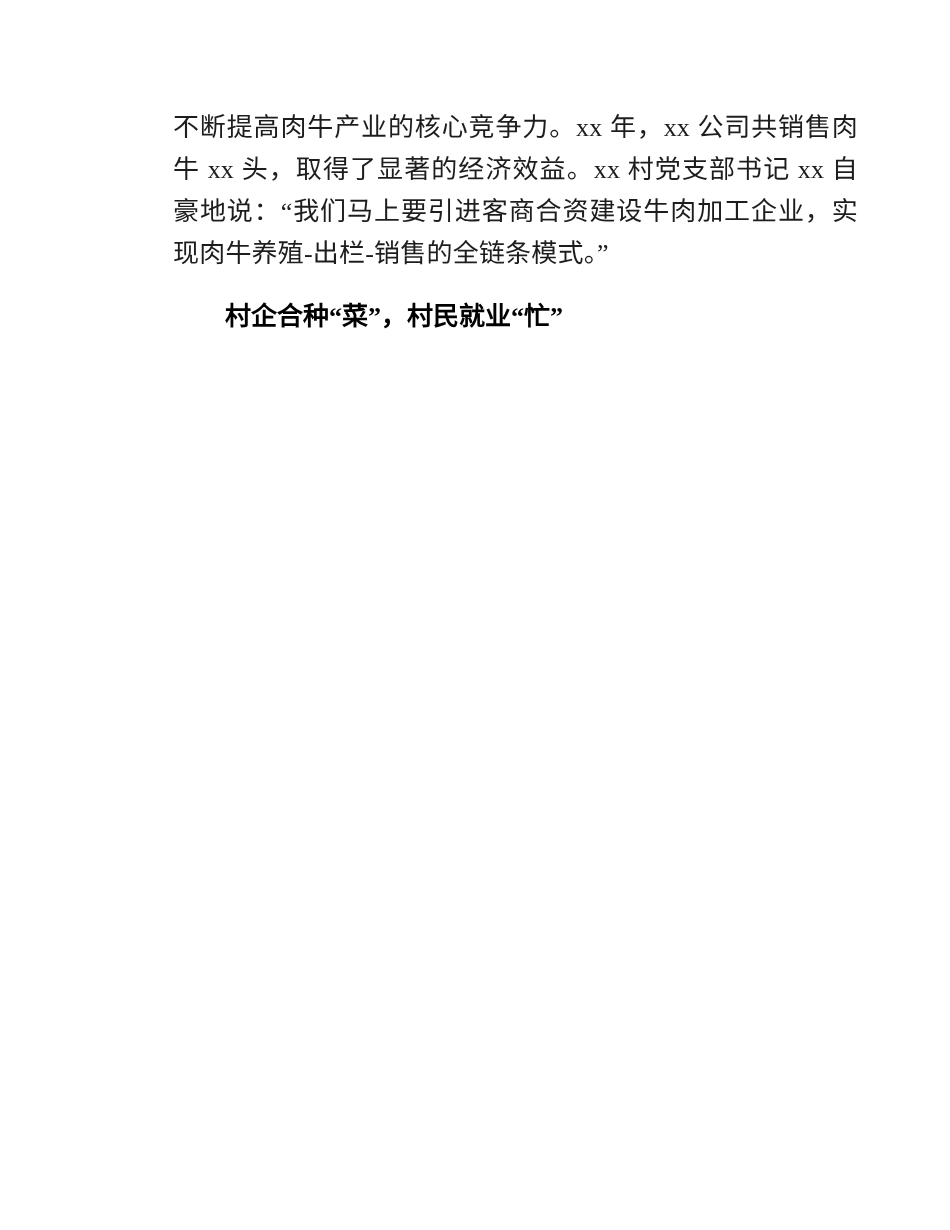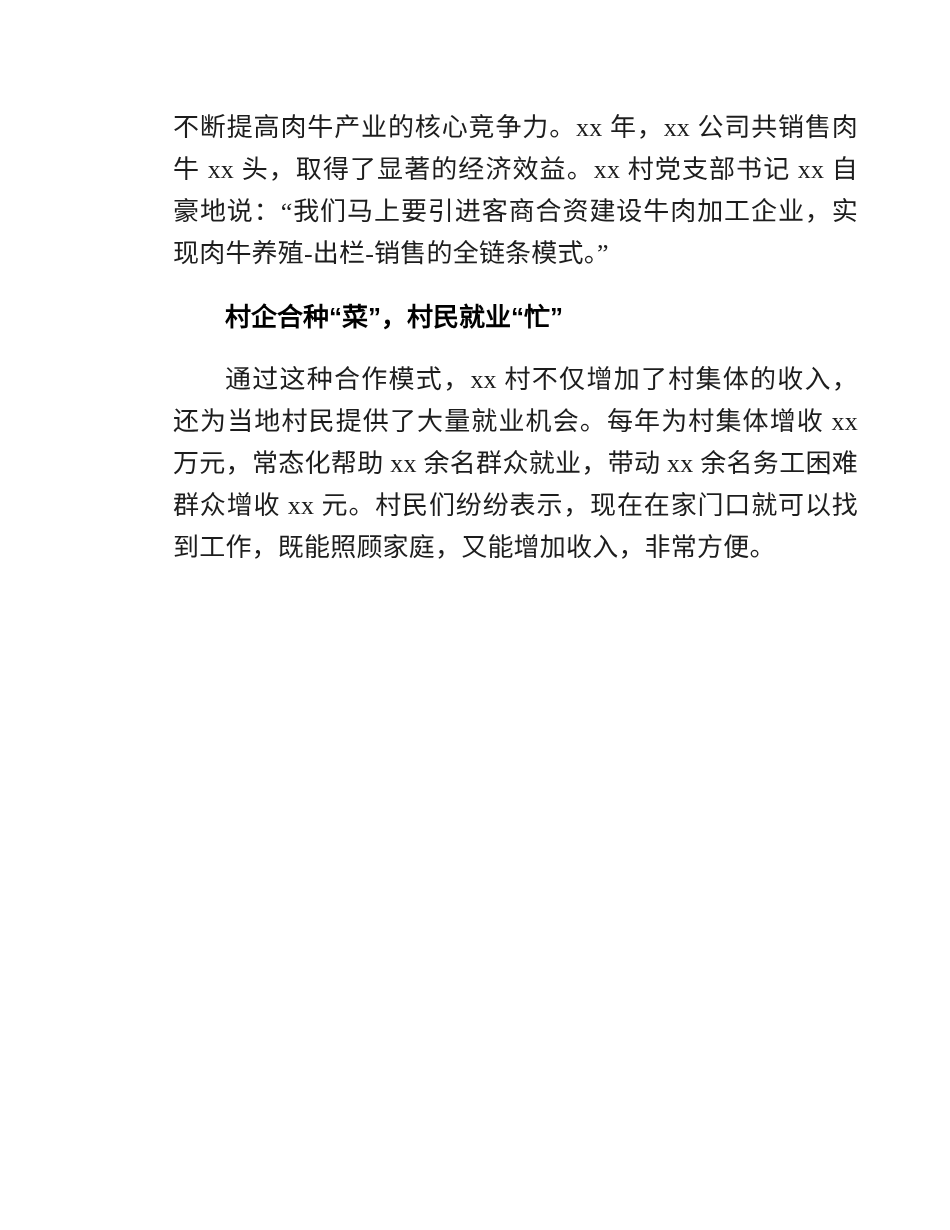--- a/index.html
+++ b/index.html
@@ -25,34 +25,33 @@
     text-justify: inter-ideograph;
     margin: 0 0 21px 0;
     text-indent: 2em;
     letter-spacing: 0.2px;
     word-break: break-all;
   }
   .par.no-indent {
     text-indent: 0;
   }
   .heading {
-    font-family: Liberation Sans, sans-serif;
+    font-family: Liberation Serif, serif;
     font-size: 26px;
     line-height: 42px;
     font-weight: 700;
     color: #000000;
     margin: 0 0 21px 0;
     text-indent: 2em;
     text-align: left;
   }
 </style>
 </head>
 <body>
 
 <div class="page">
   <p class="par no-indent">不断提高肉牛产业的核心竞争力。xx 年，xx 公司共销售肉牛 xx 头，取得了显著的经济效益。xx 村党支部书记 xx 自豪地说：“我们马上要引进客商合资建设牛肉加工企业，实现肉牛养殖-出栏-销售的全链条模式。”</p>
 
 
   <h2 class="heading">村企合种“菜”，村民就业“忙”</h2>
 
 
-  <p class="par">通过这种合作模式，xx 村不仅增加了村集体的收入，还为当地村民提供了大量就业机会。每年为村集体增收 xx 万元，常态化帮助 xx 余名群众就业，带动 xx 余名务工困难群众增收 xx 元。村民们纷纷表示，现在在家门口就可以找到工作，既能照顾家庭，又能增加收入，非常方便。</p>
 </div>
 
 </body></html>

